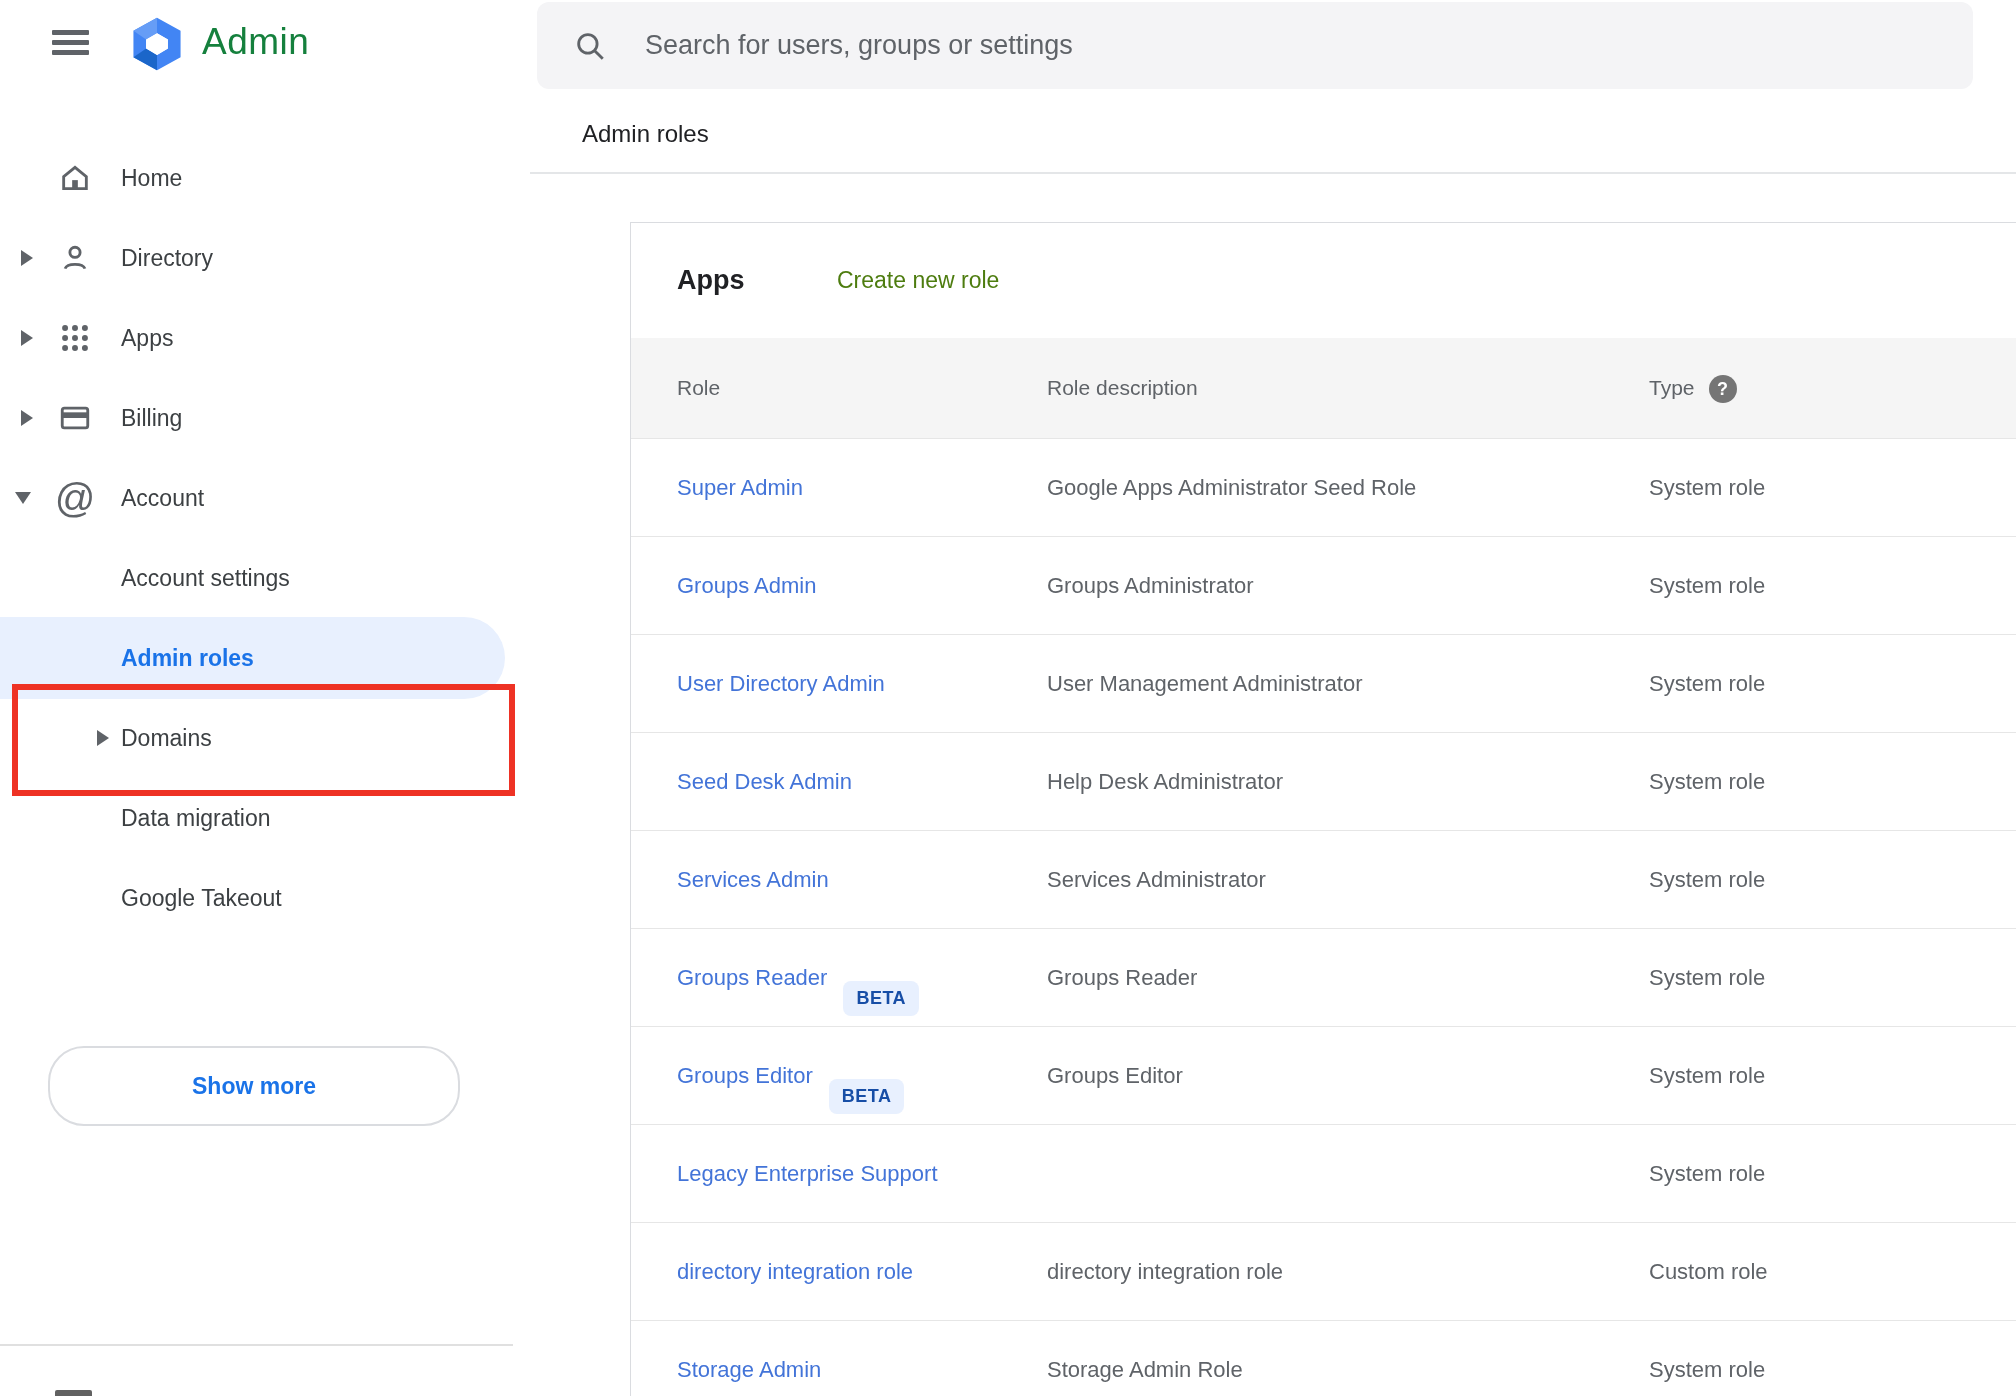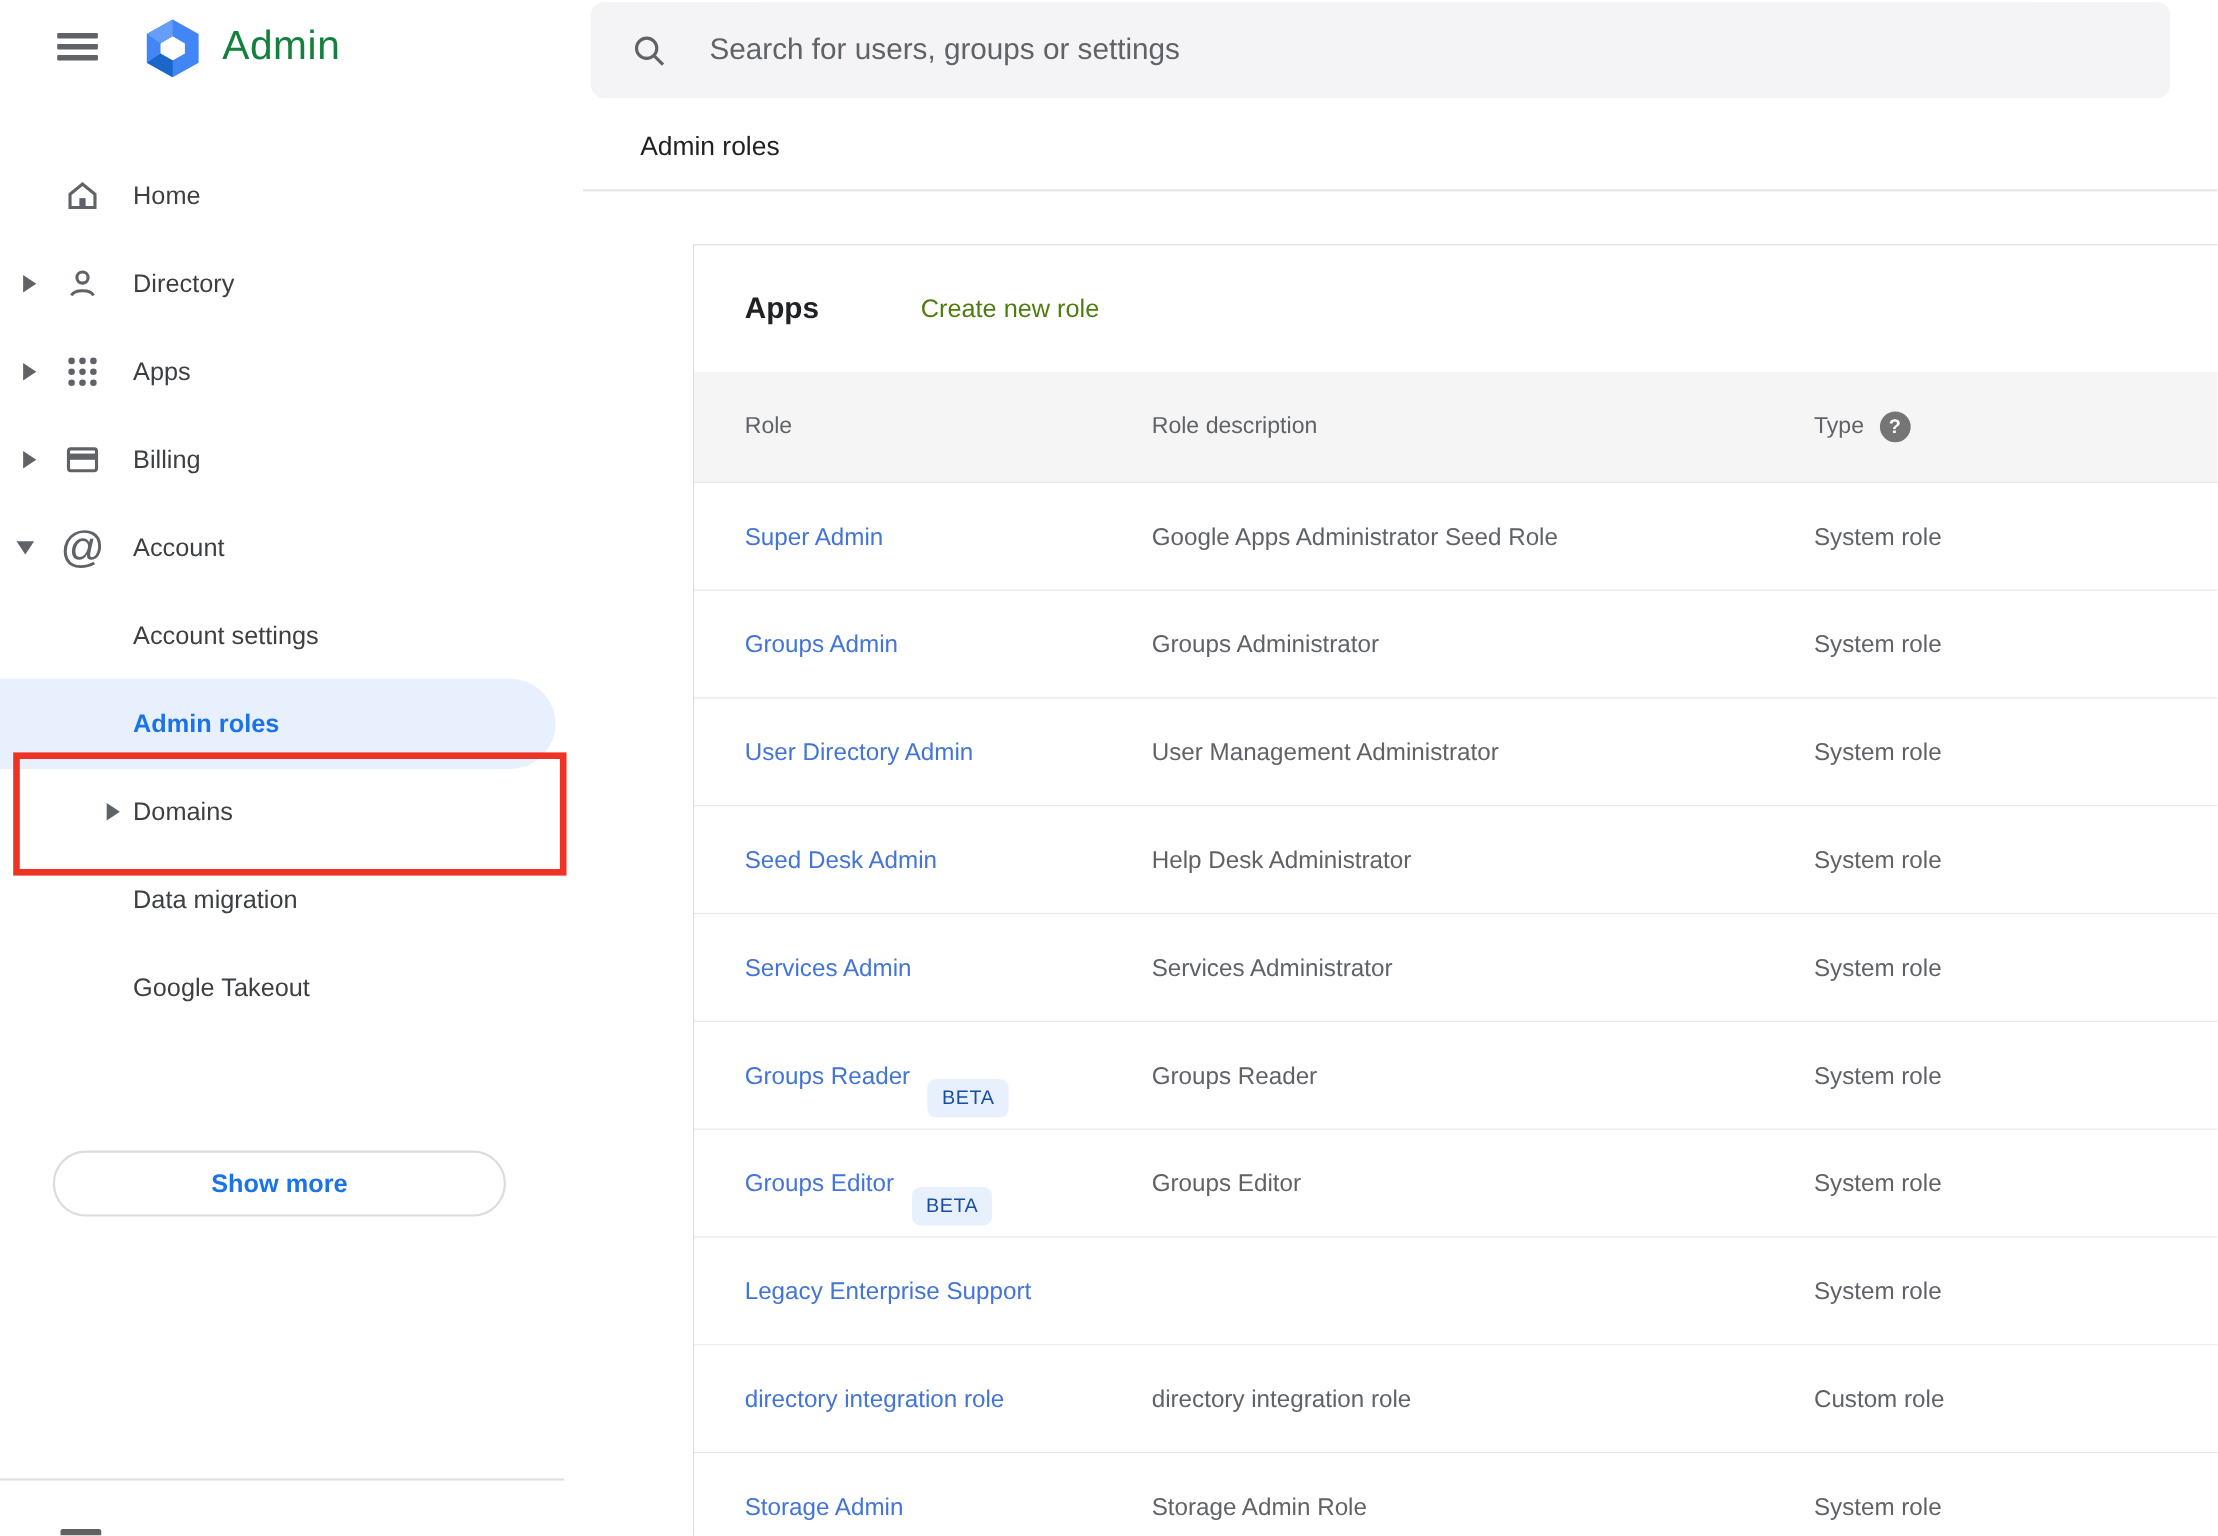--- a/index.html
+++ b/index.html
@@ -39,21 +39,21 @@
                  width:0; height:0; border-left:12px solid #5F6368;
                  border-top:8px solid transparent; border-bottom:8px solid transparent; cursor:pointer; }
   .arrow-right.inset { left:97px; }
   .arrow-down { position:absolute; left:15px; top:50%; transform:translateY(-50%);
                 width:0; height:0; border-top:12px solid #5F6368;
                 border-left:8px solid transparent; border-right:8px solid transparent; cursor:pointer; }
 
   .annotation-box { position:absolute; left:12px; top:684px; width:503px; height:112px;
                     border:6px solid #EE3224; pointer-events:none; z-index:5; }
 
-  .show-more { position:absolute; left:48px; top:1046px; width:412px; height:60px;
+  .show-more { position:absolute; left:48px; top:1046px; width:412px; height:80px;
                border:2px solid #DADCE0; border-radius:36px; background:#fff;
                color:#1A73E8; font-size:23px; font-weight:bold; cursor:pointer;
                font-family:"Liberation Sans","DejaVu Sans",sans-serif; }
   .sidebar-bottom-divider { position:absolute; left:0; top:1344px; width:513px; height:2px; background:#E0E0E0; }
   .partial-icon { position:absolute; left:55px; top:1390px; width:37px; height:6px; background:#616161; border-radius:2px 2px 0 0; }
 
   
   .card { position:absolute; left:630px; top:222px; width:1390px; height:1180px;
           background:#fff; border:1px solid #DADCE0; }
   .card-head { position:relative; height:115px; }
@@ -65,21 +65,21 @@
   .col-desc { position:absolute; left:416px; }
   .col-type { position:absolute; left:1018px; }
   .thead .hcell { top:0; line-height:100px; font-size:21px; color:#5F6368; white-space:nowrap; }
   .help-circle { display:inline-block; width:28px; height:28px; border-radius:50%; background:#757575;
                  color:#fff; font-size:18px; font-weight:bold; text-align:center; line-height:28px;
                  margin-left:14px; vertical-align:middle; cursor:pointer; }
 
   .t-row { position:relative; height:98px; border-top:1px solid #E6E6E6; }
   .t-row .cell { top:0; height:98px; display:flex; align-items:center; white-space:nowrap; }
   .role-link { font-size:22px; color:#4374D8; cursor:pointer; text-decoration:none; }
-  .beta-badge { margin-left:16px; background:#E8F0FE; color:#174EA6; font-size:18px; font-weight:normal;
+  .beta-badge { margin-left:16px; background:#E8F0FE; color:#174EA6; font-size:18px; font-weight:bold;
                 padding:7px 13px; border-radius:8px; letter-spacing:0.5px;margin-top:40px; }
   .desc-text, .type-text { font-size:22px; color:#5F6368; }
 </style>
 </head>
 <body>
 
 <div id="screen">
 
   <div class="hamburger">
     <span></span>

